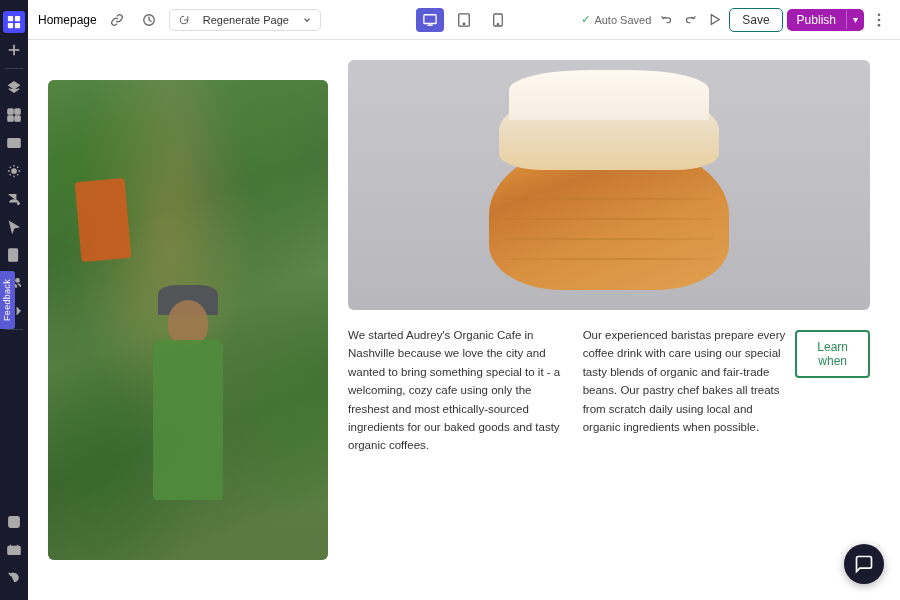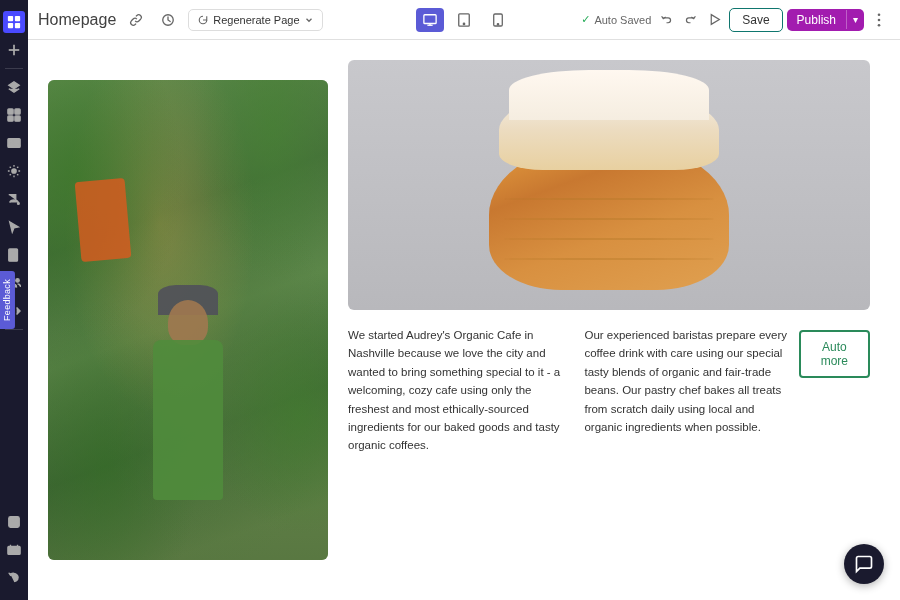--- a/index.html
+++ b/index.html
@@ -75,39 +75,39 @@
       gap: 8px;
       flex-shrink: 0;
     }
     .topbar-left {
       display: flex;
       align-items: center;
       gap: 8px;
       flex: 1;
     }
     .homepage-label {
-      font-size: 16px;
-      color: #404040;
+      font-size: 12px;
+      color: #000000;
       font-weight: 500;
     }
     .topbar-icon-btn {
       width: 24px;
       height: 24px;
       display: flex;
       align-items: center;
       justify-content: center;
       border-radius: 4px;
       cursor: pointer;
       color: #666;
       font-size: 11px;
     }
     .regenerate-btn {
       display: flex;
       align-items: center;
-      gap: 4px;
+      gap: 13px;
       padding: 4px 8px;
       border: 1px solid #ddd;
       border-radius: 5px;
       cursor: pointer;
       font-size: 11px;
       color: #333;
       background: white;
     }
     .topbar-center {
       display: flex;
@@ -636,21 +636,21 @@
           </div>
           <div class="pastry-top"></div>
           <div class="pastry-cream"></div>
         </div>
 
         <div class="text-content">
           <p class="description-text">We started Audrey's Organic Cafe in Nashville because we love the city and wanted to bring something special to it - a welcoming, cozy cafe using only the freshest and most ethically-sourced ingredients for our baked goods and tasty organic coffees.</p>
           <p class="description-text">
             <span>Our experienced baristas prepare every coffee drink with care using our special tasty blends of </span><span class="bold-text">organic</span><span> and </span><span class="bold-text">fair-trade</span><span> beans. Our pastry chef bakes all treats from scratch daily using local and organic ingredients when possible.</span>
           </p>
-          <button class="learn-more-btn">Auto more</button>
+          <button class="learn-more-btn">Learn when</button>
         </div>
       </div>
     </div>
 
     <div class="chat-bubble">
       <svg width="20" height="20" viewBox="0 0 24 24" fill="none" stroke="white" stroke-width="2">
           <path d="M21 15a2 2 0 0 1-2 2H7l-4 4V5a2 2 0 0 1 2-2h14a2 2 0 0 1 2 2z"></path>
         </svg>
     </div>
   </div>

